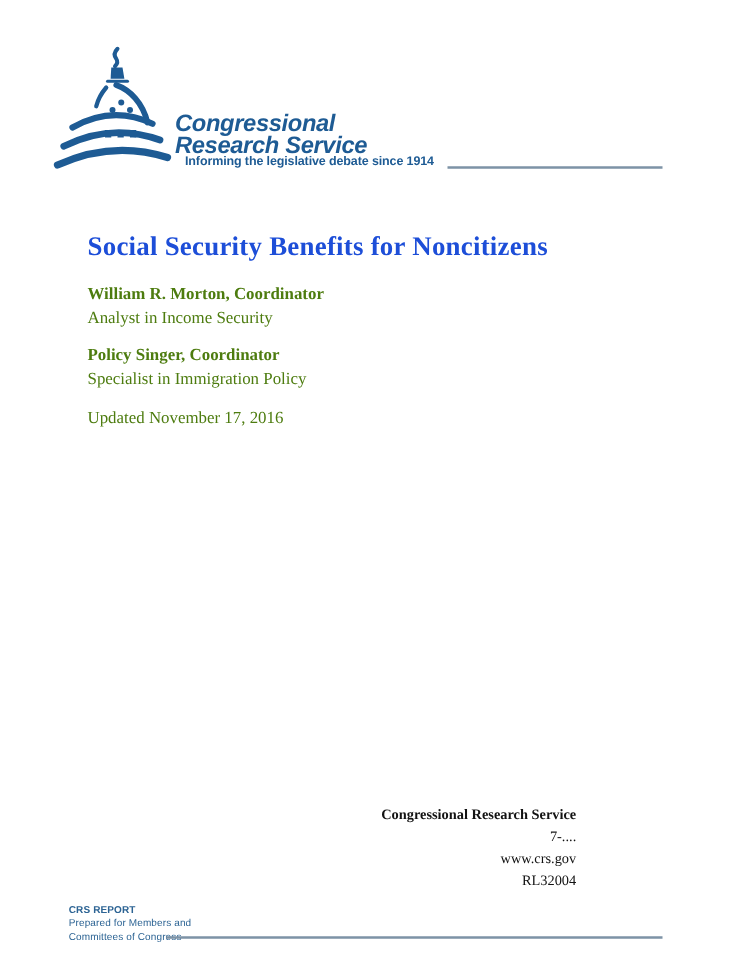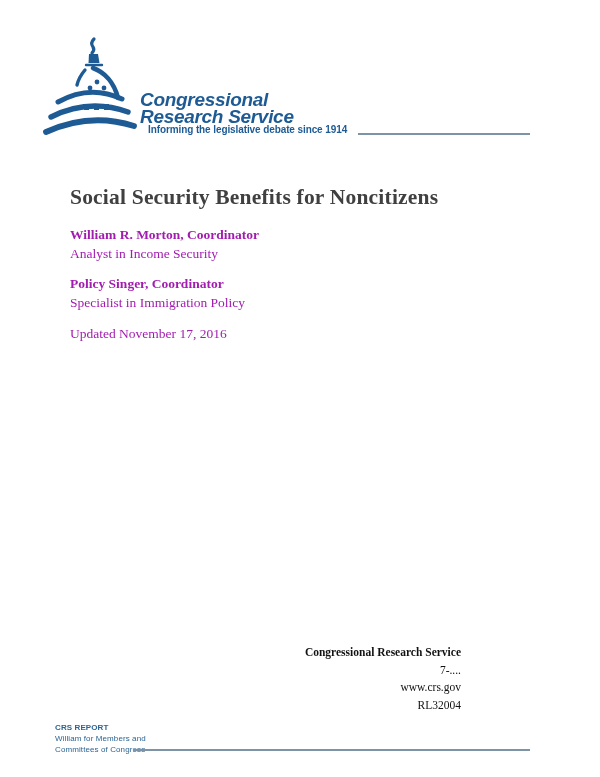--- a/index.html
+++ b/index.html
@@ -59,31 +59,31 @@
   }
 
   
   .report-title {
     position: absolute;
     left: 70px;
     top: 171px;
     width: 470px;
     font-size: 21.5px;
     font-weight: bold;
-    color: #404040;
+    color: #1d4ed8;
     letter-spacing: 0.2px;
     white-space: nowrap;
   }
 
   
   .author-block {
     position: absolute;
     left: 70px;
     top: 225px;
-    color: #a21caf;
+    color: #4d7c0f;
     font-size: 13.5px;
     line-height: 19px;
   }
   .author-block .author {
     margin: 0 0 11px 0;
   }
   .author-name {
     font-weight: bold;
     display: block;
   }
@@ -197,18 +197,18 @@
     <div class="org">Congressional Research Service</div>
     <div>7-....</div>
     <div>
       <a href="#">www.crs.gov</a>
     </div>
     <div>RL32004</div>
   </div>
 
   <div class="footer-block">
     <div class="footer-bold">CRS REPORT</div>
-    <div>William for Members and</div>
+    <div>Prepared for Members and</div>
     <div>Committees of Congress</div>
   </div>
   <div class="footer-rule"></div>
 
 </div>
 
 </body></html>

